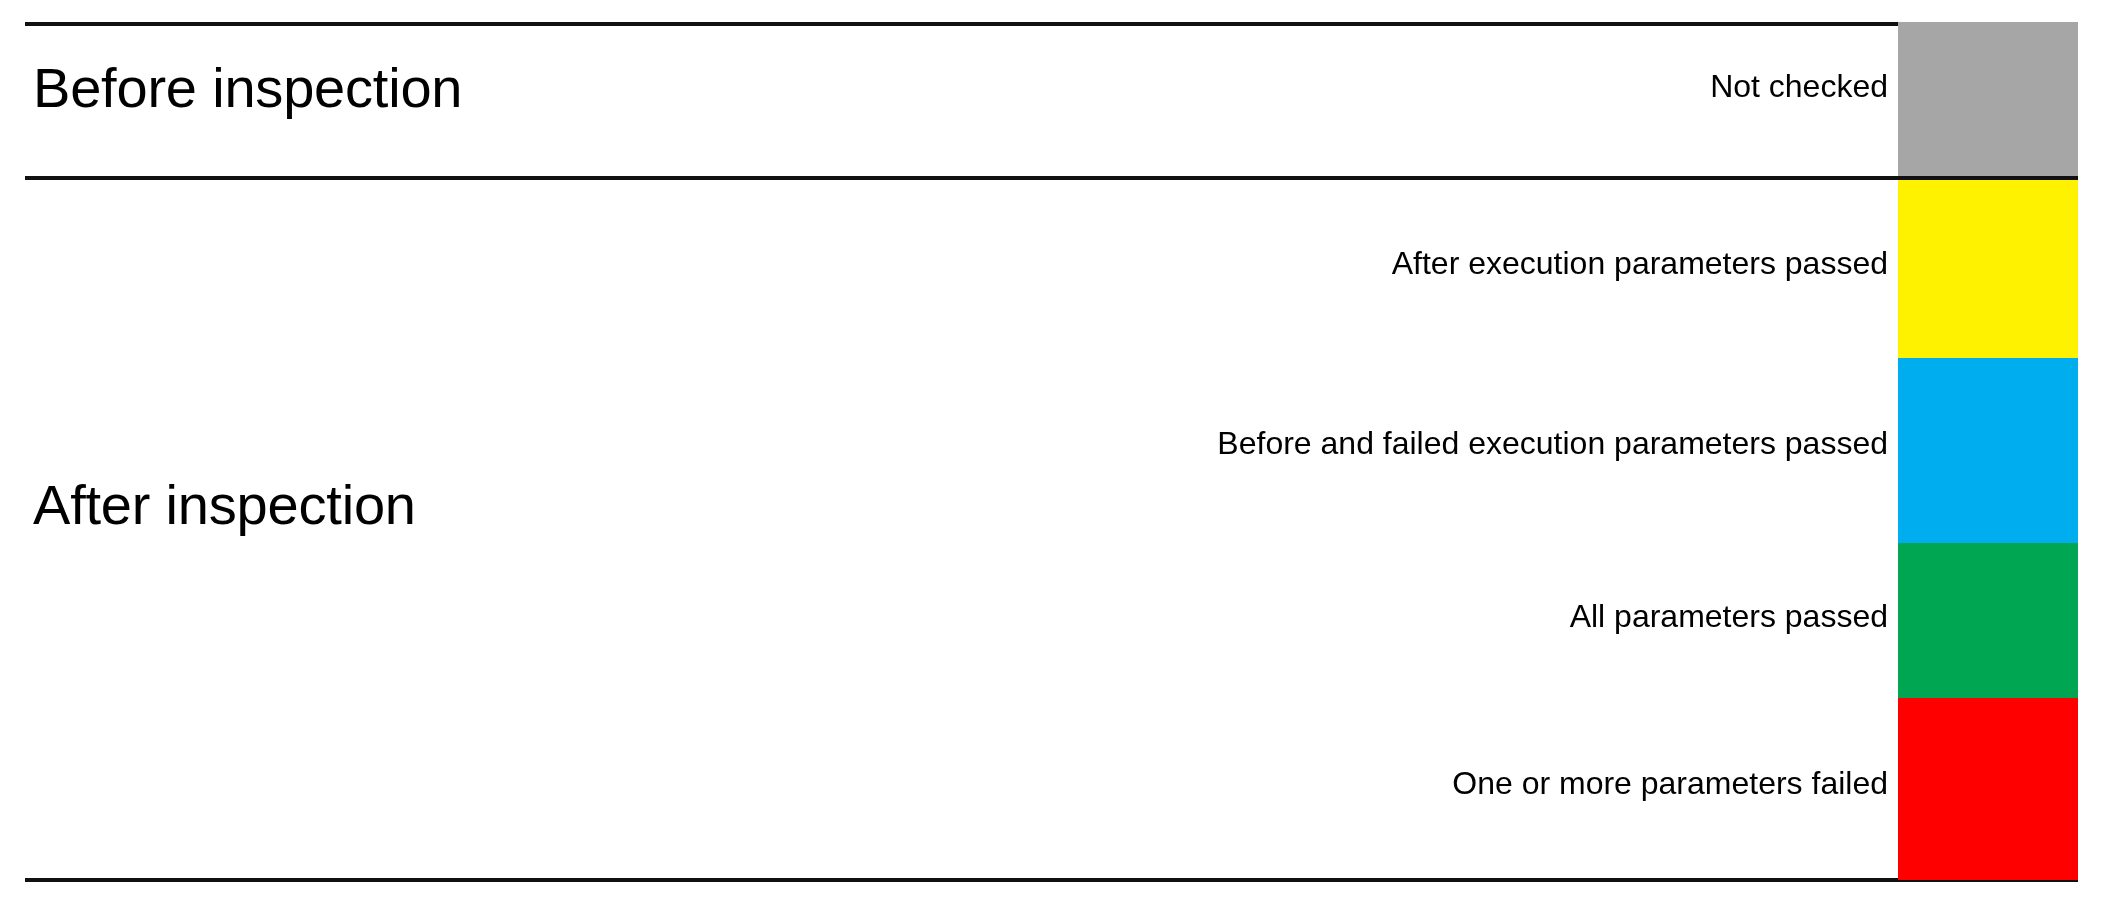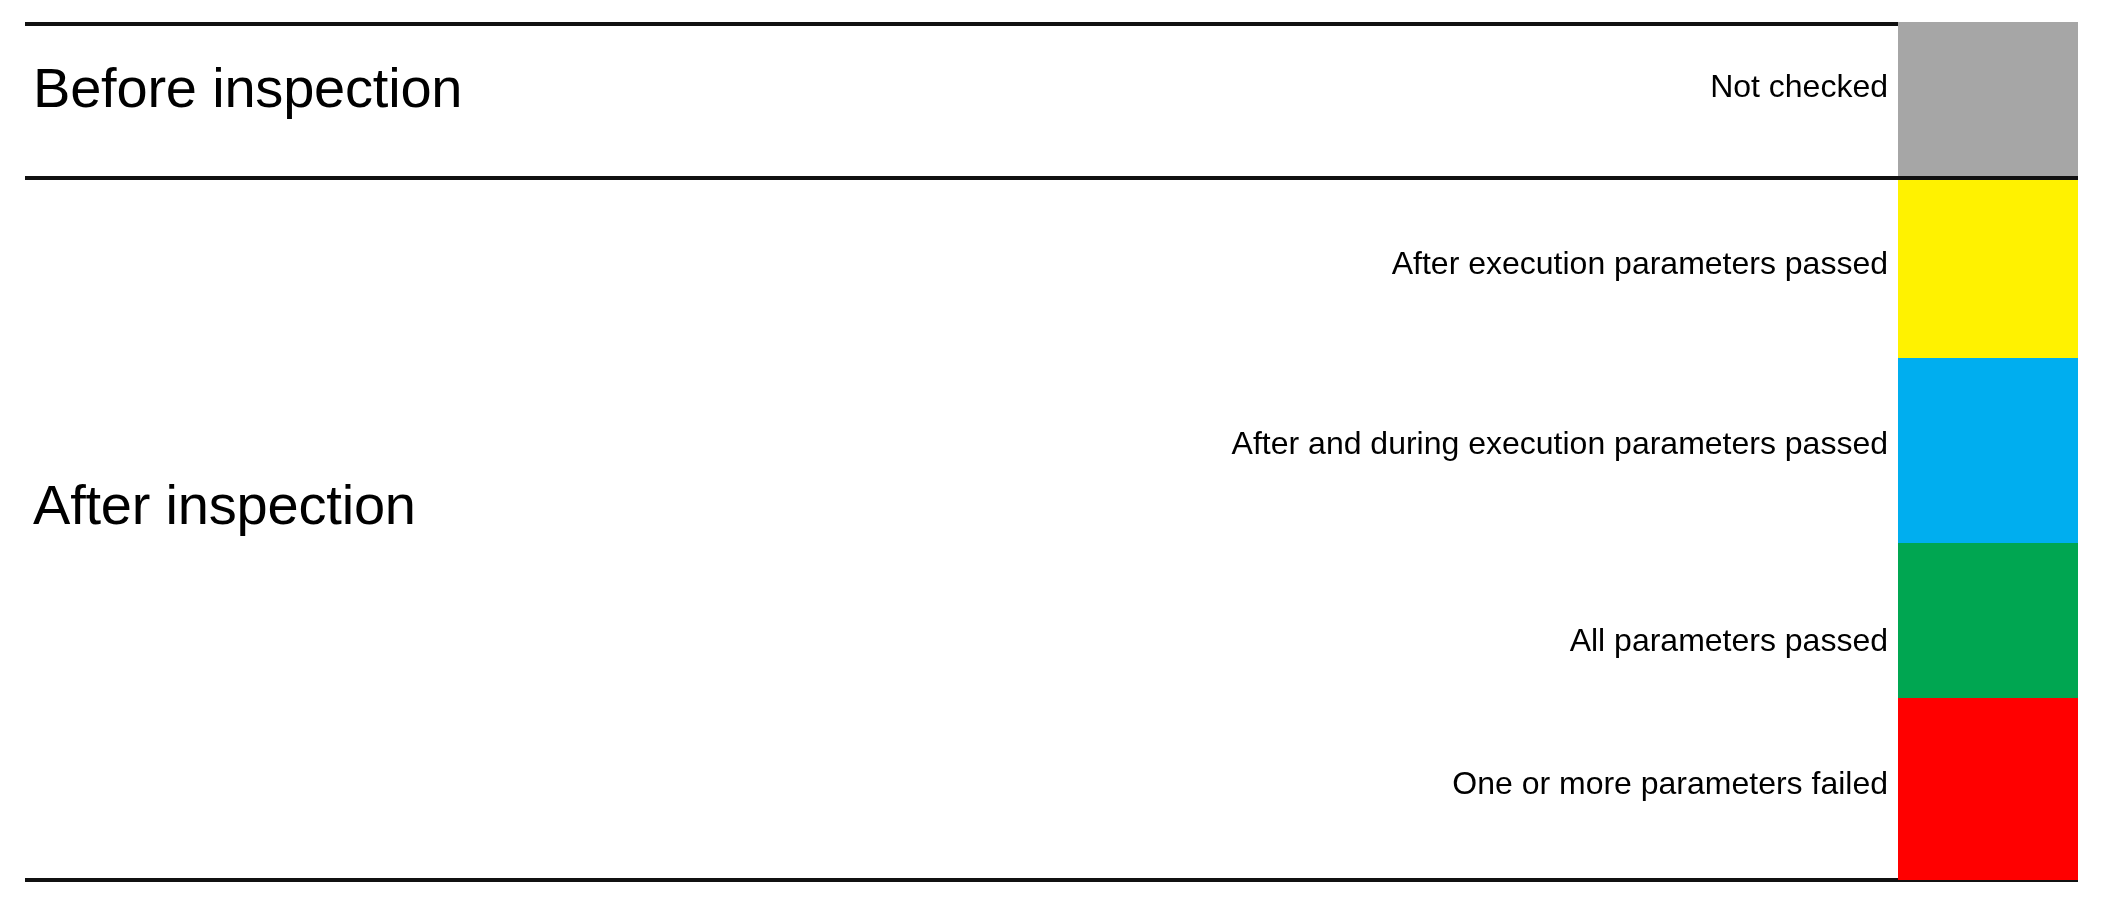--- a/index.html
+++ b/index.html
@@ -71,21 +71,21 @@
     position: absolute;
     right: 190px;
     font-size: 32px;
     line-height: 1;
     white-space: nowrap;
     text-align: right;
   }
   #label-not-checked   { top: 48px; }
   #label-before-exec   { top: 225px; }
   #label-before-during { top: 405px; }
-  #label-all-passed    { top: 578px; margin-top: 24px; }
+  #label-all-passed    { top: 578px; }
   #label-one-failed    { top: 745px; }
 </style>
 </head>
 <body>
 
 <div id="legend-table">
 
   <div class="rule rule-top" style="background: rgb(17, 17, 17);"></div>
   <div class="rule rule-middle" style="background: rgb(17, 17, 17);"></div>
   <div class="rule rule-bottom" style="background: rgb(17, 17, 17);"></div>
@@ -99,19 +99,19 @@
   </div>
 
   <div class="group-label" id="group-before">Before inspection</div>
 
   <div class="group-label" id="group-after">After inspection</div>
 
   <div class="status-label" id="label-not-checked">Not checked</div>
 
   <div class="status-label" id="label-before-exec">After execution parameters passed</div>
 
-  <div class="status-label" id="label-before-during">After and during execution parameters passed</div>
+  <div class="status-label" id="label-before-during">Before and failed execution parameters passed</div>
 
   <div class="status-label" id="label-all-passed">All parameters passed</div>
 
   <div class="status-label" id="label-one-failed">One or more parameters failed</div>
 
 </div>
 
 </body></html>

